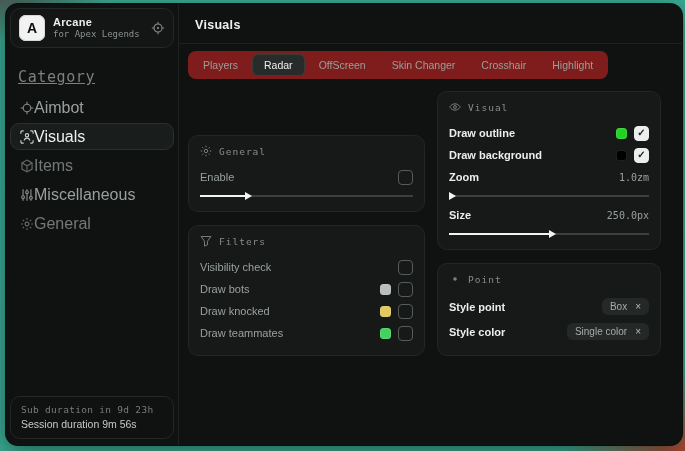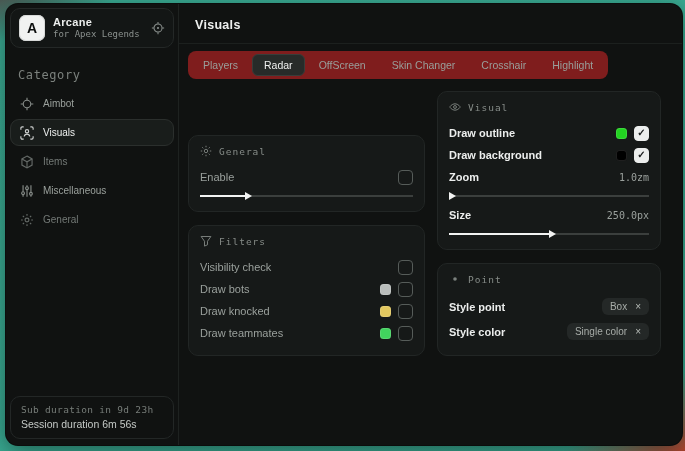--- a/index.html
+++ b/index.html
@@ -25,25 +25,25 @@
     padding:6px 8px; display:flex; align-items:center; gap:8px; margin-bottom:10px;
   }
   .logo { width:26px; height:26px; background:#f1f2f1; color:#0c0e0d; border-radius:7px;
     display:flex; align-items:center; justify-content:center; font-weight:bold; font-size:14px;
     box-shadow:inset 0 0 0 1px #d7d9d8; }
   .app-text { flex:1; line-height:1.25; }
   .app-name { color:#eceeed; font-size:11px; font-weight:bold; letter-spacing:.3px; }
   .app-sub { color:#8b918e; font-size:9px; }
   .app-gear { color:#8b918e; display:flex; }
 
-  .cat-label { color:#7b817d; font-size:12px; letter-spacing:.6px; margin:10px 8px 8px; }
+  .cat-label { color:#7b817d; font-size:15px; letter-spacing:.6px; margin:10px 8px 8px;text-decoration:underline; }
   .nav { display:flex; flex-direction:column; gap:2px; }
   .nav-item {
-    height:27px; display:flex; align-items:center; gap:9px; padding:0 9px;
-    color:#9aa09c; font-size:10px; border:1px solid transparent; border-radius:9px; cursor:pointer;
+    height:27px; display:flex; align-items:center; padding:0 9px;
+    color:#9aa09c; font-size:16px; border:1px solid transparent; border-radius:9px; cursor:pointer;
   }
   .nav-item .nicon { display:flex; opacity:.85; }
   .nav-item.dim { color:#737976; }
   .nav-item.active { background:#191d1b; border-color:#2b2f2d; color:#eef0ef; }
   .spacer { flex:1; }
 
   .session-card {
     border:1px solid #232726; border-radius:10px; padding:7px 10px 8px; margin-bottom:2px;
     display:flex; flex-direction:column; gap:3px;
   }
@@ -173,21 +173,21 @@
           </svg>
         </span>
         <span>General</span>
       </div>
     </div>
 
     <div class="spacer"></div>
 
     <div class="session-card">
       <div class="session-l1 mono">Sub duration in 9d 23h</div>
-      <div class="session-l2">Session duration 6m 56s</div>
+      <div class="session-l2">Session duration 9m 56s</div>
     </div>
   </div>
 
   <div class="main">
 
     <div class="main-header">
       <div class="main-title">Visuals</div>
     </div>
 
     <div class="tabs-wrap">

